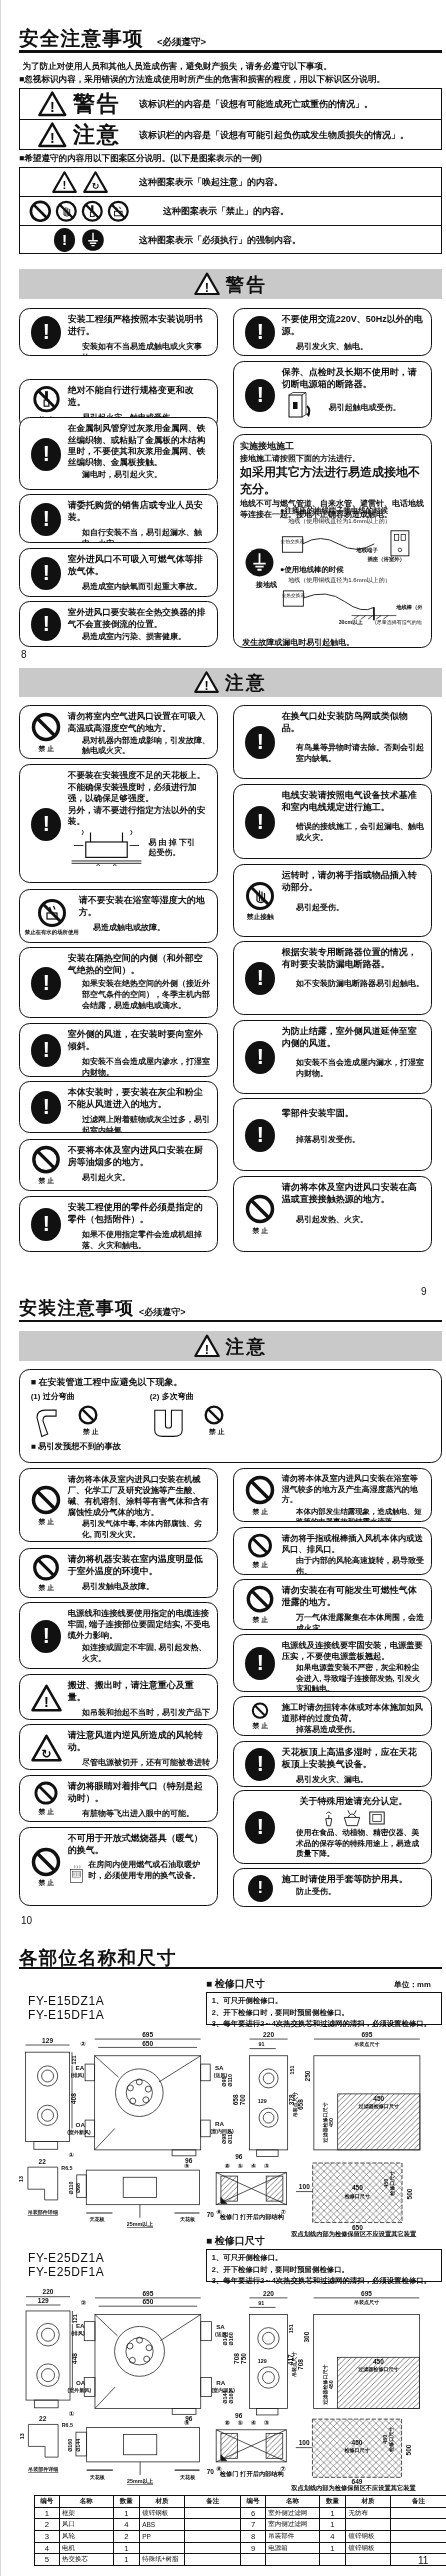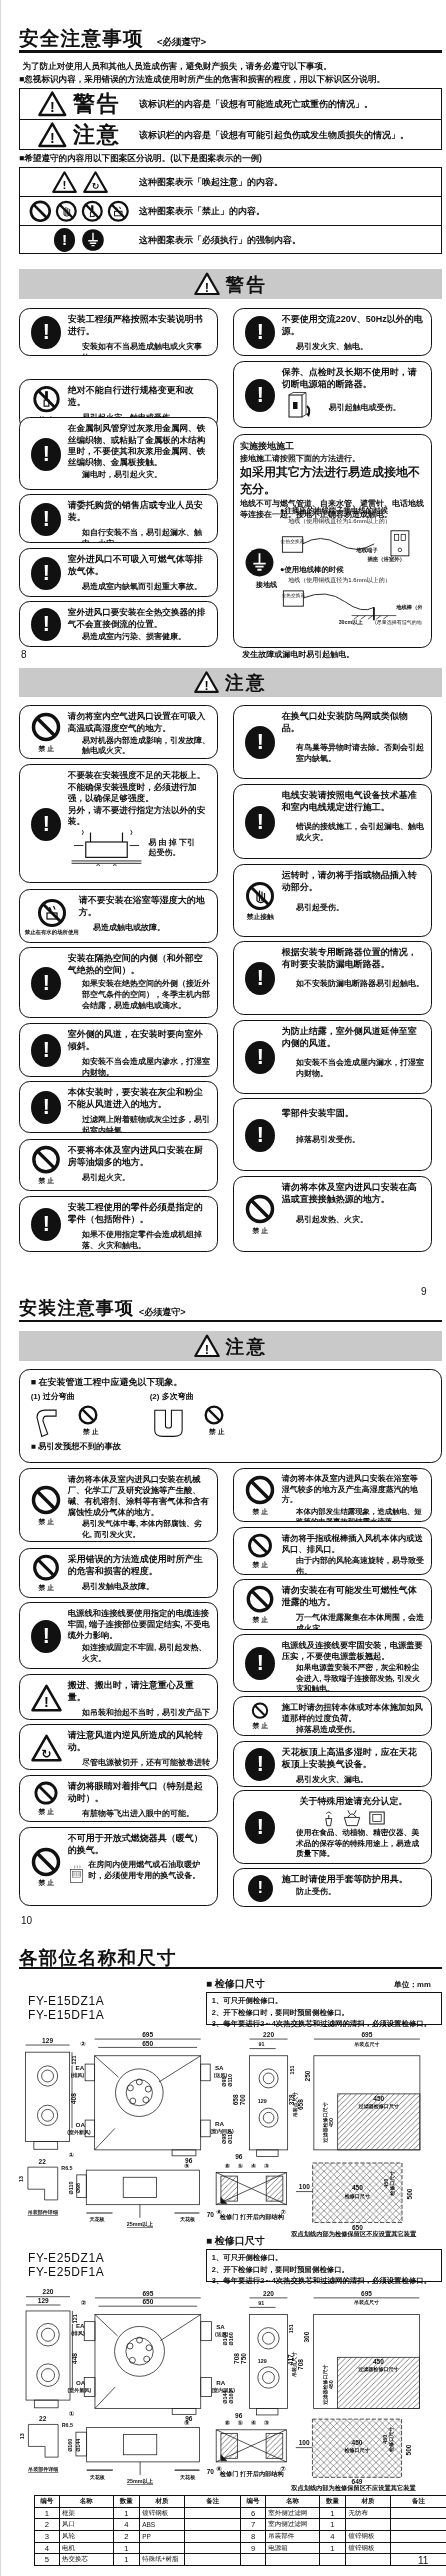--- a/index.html
+++ b/index.html
@@ -83,21 +83,21 @@
           <path d="M30 3 L57 50 H3 Z" fill="none" stroke="#111" stroke-width="5" stroke-linejoin="round"></path>
           <text x="30" y="44" text-anchor="middle" font-size="28" font-weight="bold">!</text>
         </svg>
         <svg width="25" height="22.6" viewBox="0 0 60 54">
           <path d="M30 3 L57 50 H3 Z" fill="none" stroke="#111" stroke-width="5" stroke-linejoin="round"></path>
           <text x="30" y="44" text-anchor="middle" font-size="22" font-weight="bold">↻</text>
         </svg>
       </div>
       <div class="tbl-desc">这种图案表示「唤起注意」的内容。</div>
     </div>
-    <div class="tbl-row" style="height:28px;">
+    <div class="tbl-row" style="height:28px;gap:24px;">
       <div class="tbl-ic" style="gap:3.6px;">
         <svg width="22.6" height="22.6" viewBox="0 0 60 60">
           <circle cx="30" cy="30" r="25" fill="none" stroke="#111" stroke-width="7"></circle>
           <line x1="13" y1="13" x2="47" y2="47" stroke="#111" stroke-width="7"></line>
         </svg>
         <svg width="22.6" height="22.6" viewBox="0 0 60 60">
           <circle cx="30" cy="30" r="25" fill="none" stroke="#111" stroke-width="6"></circle>
           <path d="M24 40 V22 M29 40 V19 M34 40 V21 M39 40 V24 M24 40 q8 6 15 0" fill="none" stroke="#111" stroke-width="2.5"></path>
           <line x1="13" y1="13" x2="47" y2="47" stroke="#111" stroke-width="6"></line>
         </svg>
@@ -273,21 +273,21 @@
         <rect x="4" y="10" width="34" height="26" fill="none" stroke="#111" stroke-width="1.5"></rect>
         <text x="21" y="21" text-anchor="middle" font-size="8">全热交换器</text>
         <path d="M38 22 q40 -16 70 6 t50 10" fill="none" stroke="#111" stroke-width="1.5"></path>
         <line x1="158" y1="38" x2="158" y2="60" stroke="#111" stroke-width="3"></line>
         <path d="M120 52 h76 M124 58 l8 -6 M136 58 l8 -6 M148 58 l8 -6 M162 58 l8 -6 M174 58 l8 -6" stroke="#111" stroke-width="1.2"></path>
         <text x="196" y="40" font-size="9" font-weight="bold">地线棒（外购品）</text>
         <text x="98" y="66" font-size="9" font-weight="bold">30cm以上</text>
         <text x="160" y="66" font-size="8.5">(尽量选择有湿气的地方)</text>
       </svg>
     </div>
-    <div class="abs" style="left:8.3px;top:214px;font-size:8px;font-weight:bold;">发生故障或漏电时易引起触电。</div>
+    <div class="abs" style="left:8.3px;top:202px;font-size:8px;font-weight:bold;">发生故障或漏电时易引起触电。</div>
   </div>
 
   <div class="abs pgnum" style="left:20px;top:649px;">8</div>
 
   <div class="abs banner" style="left:18px;top:668px;width:423px;height:28.6px;">
     <svg width="25" height="22.6" viewBox="0 0 60 54">
       <path d="M30 3 L57 50 H3 Z" fill="#fff" stroke="#111" stroke-width="5" stroke-linejoin="round"></path>
       <text x="30" y="45" text-anchor="middle" font-size="30" font-weight="bold">!</text>
     </svg>
     <span class="bt">注意</span>
@@ -551,21 +551,21 @@
   </div>
   <div class="abs box card" style="left:18px;top:1548px;width:199px;height:50px;">
     <div class="ic">
       <svg width="30" height="30" viewBox="0 0 60 60">
         <circle cx="30" cy="30" r="25" fill="none" stroke="#111" stroke-width="7"></circle>
         <line x1="13" y1="13" x2="47" y2="47" stroke="#111" stroke-width="7"></line>
       </svg>
       <div class="tag">禁  止</div>
     </div>
     <div class="tx">
-        <div class="t">采用错误的方法造成使用时所产生的危害和损害的程度。</div>
+        <div class="t">请勿将机器安装在室内温度明显低于室外温度的环境中。</div>
       <div class="s">易引发触电及故障。</div>
       </div>
   </div>
   <div class="abs box card" style="left:18px;top:1602px;width:199px;height:67px;">
     <div class="ic">
         <div class="must">
           <span>!</span>
         </div>
       </div>
     <div class="tx">

